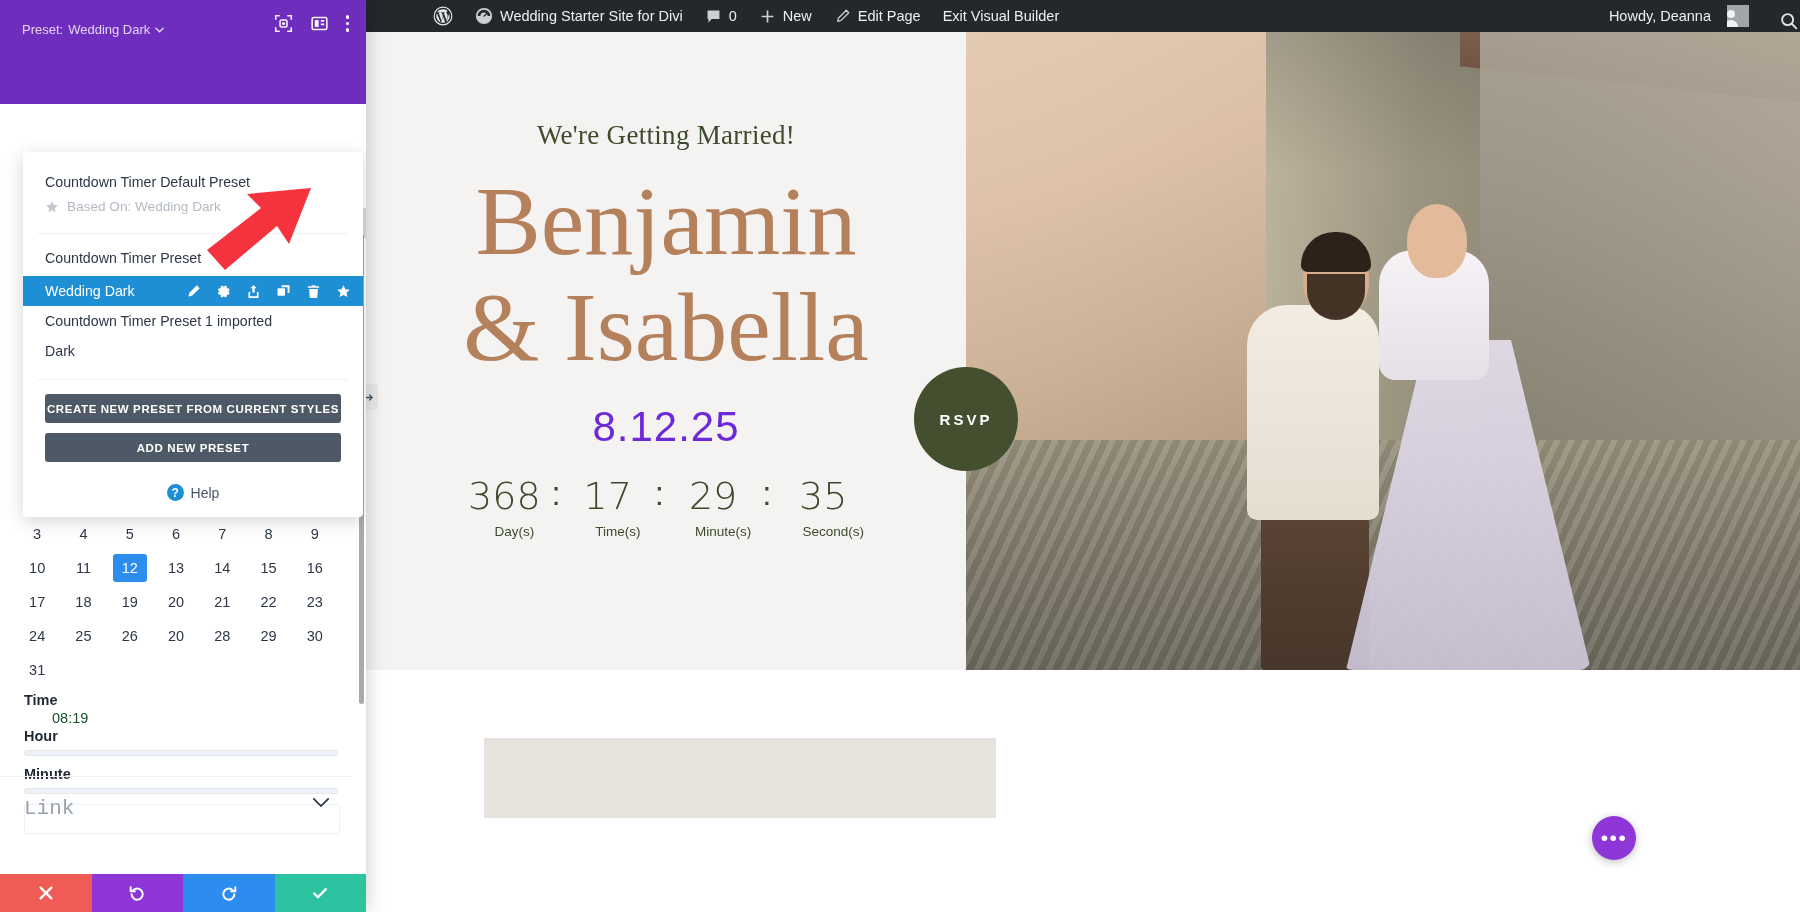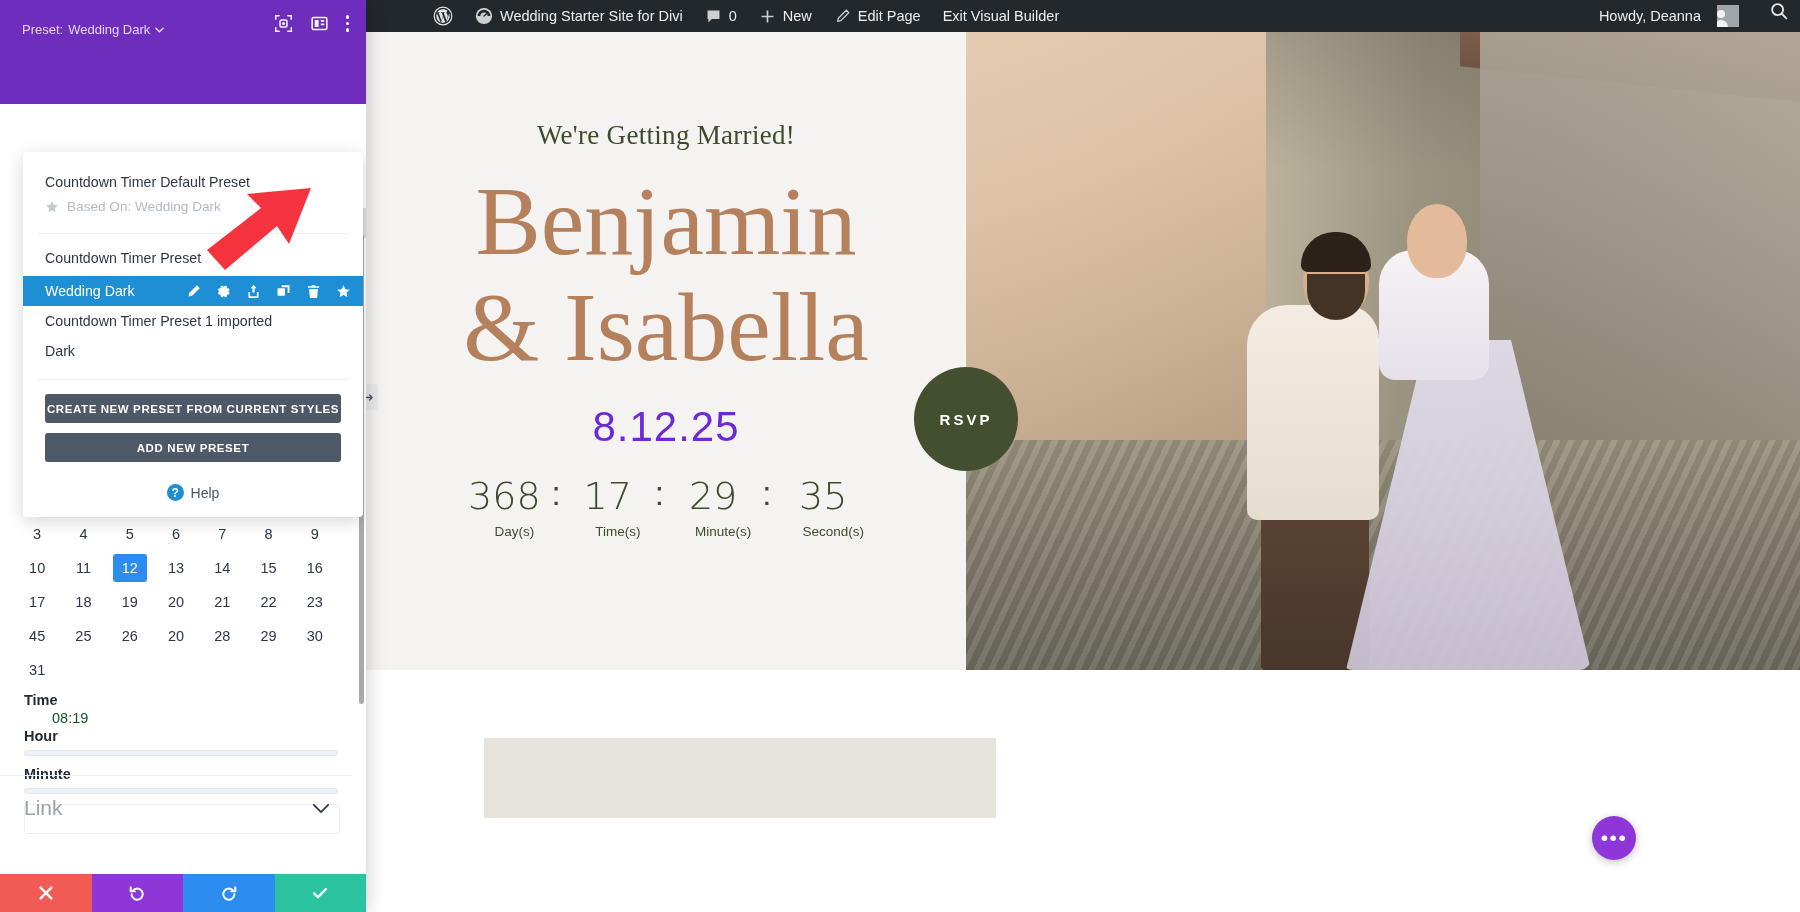--- a/index.html
+++ b/index.html
@@ -17,21 +17,21 @@
     background: #23282d; color: #eeeeee;
     display: flex; align-items: center;
     font-size: 14.5px; z-index: 40;
   }
   .ab-left { display: flex; align-items: center; padding-left: 422px; gap: 0px; }
   .ab-item {
     display: flex; align-items: center; gap: 7px;
     padding: 0 11px; height: 32px; color: #eeeeee;
     white-space: nowrap;
   }
-  .ab-right { margin-left: auto; display: flex; align-items: flex-start; padding-right: 10px; }
+  .ab-right { margin-left: auto; display: flex; align-items: flex-end; }
   .wp-logo { width: 20px; height: 20px; }
   .site-ico { width: 18px; height: 18px; }
   .avatar-box {
     width: 22px; height: 22px; background: #a0a5aa; margin-left: 9px;
     display: flex; align-items: flex-end; justify-content: center; overflow: hidden;
   }
   .avatar-head { width: 8px; height: 8px; border-radius: 50%; background: #f1f1f1; position: relative; top: -9px;}
   .avatar-body { width: 14px; height: 8px; border-radius: 7px 7px 0 0; background: #f1f1f1; position: relative; left: -11px; top: 1px;}
   .search-ico { margin-left: 18px; width: 22px; height: 22px; }
 
@@ -189,22 +189,23 @@
   .time-block { padding: 8px 14px 0 24px; }
   .time-lbl { font-size: 14.5px; font-weight: 700; color: #1f2933; }
   .time-val { font-size: 14.5px; color: #14532d; margin: 2px 0 2px 28px; }
   .slider-row { margin: 6px 0 10px 0; }
   .slider-track { height: 6px; background: #eef1f5; border-radius: 3px; border: 1px solid #e3e8ef; }
   .panel-card { margin: 10px 12px 0 24px; border: 1px solid #eceff3; border-radius: 3px; height: 30px; background:#fff; }
 
   .link-row {
     position: absolute; left: 0; bottom: 38px; width: 352px;
     border-top: 1px solid #eceff3;
-    display: flex; align-items: center; justify-content: space-between;
+    display: flex; align-items: flex-start; justify-content: space-between;
     padding: 20px 22px 16px 24px;
+    font-family: Liberation Mono, monospace;
   }
   .link-lbl { font-size: 21px; color: #9aa3ad; }
   .chev { width: 18px; height: 11px; }
 
   
   .modal-scroll {
     position: absolute; right: 2px; top: 130px; width: 5px; height: 470px;
     background: #8e8e8e; border-radius: 3px; opacity: .75; z-index: 70;
   }
 
@@ -455,21 +456,21 @@
               <div class="cal-day">14</div>
               <div class="cal-day">15</div>
               <div class="cal-day">16</div>
               <div class="cal-day">17</div>
               <div class="cal-day">18</div>
               <div class="cal-day">19</div>
               <div class="cal-day">20</div>
               <div class="cal-day">21</div>
               <div class="cal-day">22</div>
               <div class="cal-day">23</div>
-              <div class="cal-day">45</div>
+              <div class="cal-day">24</div>
               <div class="cal-day">25</div>
               <div class="cal-day">26</div>
               <div class="cal-day">20</div>
               <div class="cal-day">28</div>
               <div class="cal-day">29</div>
               <div class="cal-day">30</div>
               <div class="cal-day">31</div>
             </div>
         </div>
         <div class="time-block">

